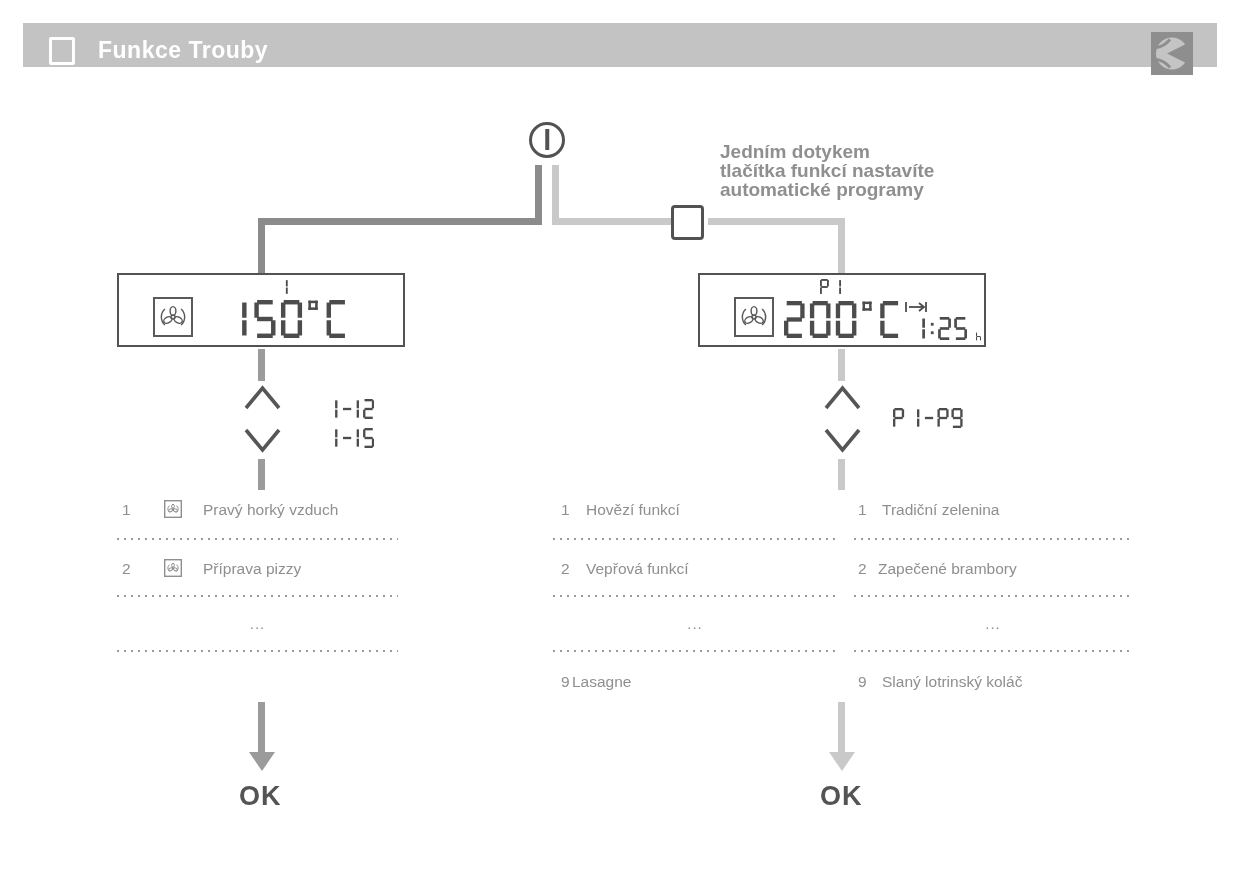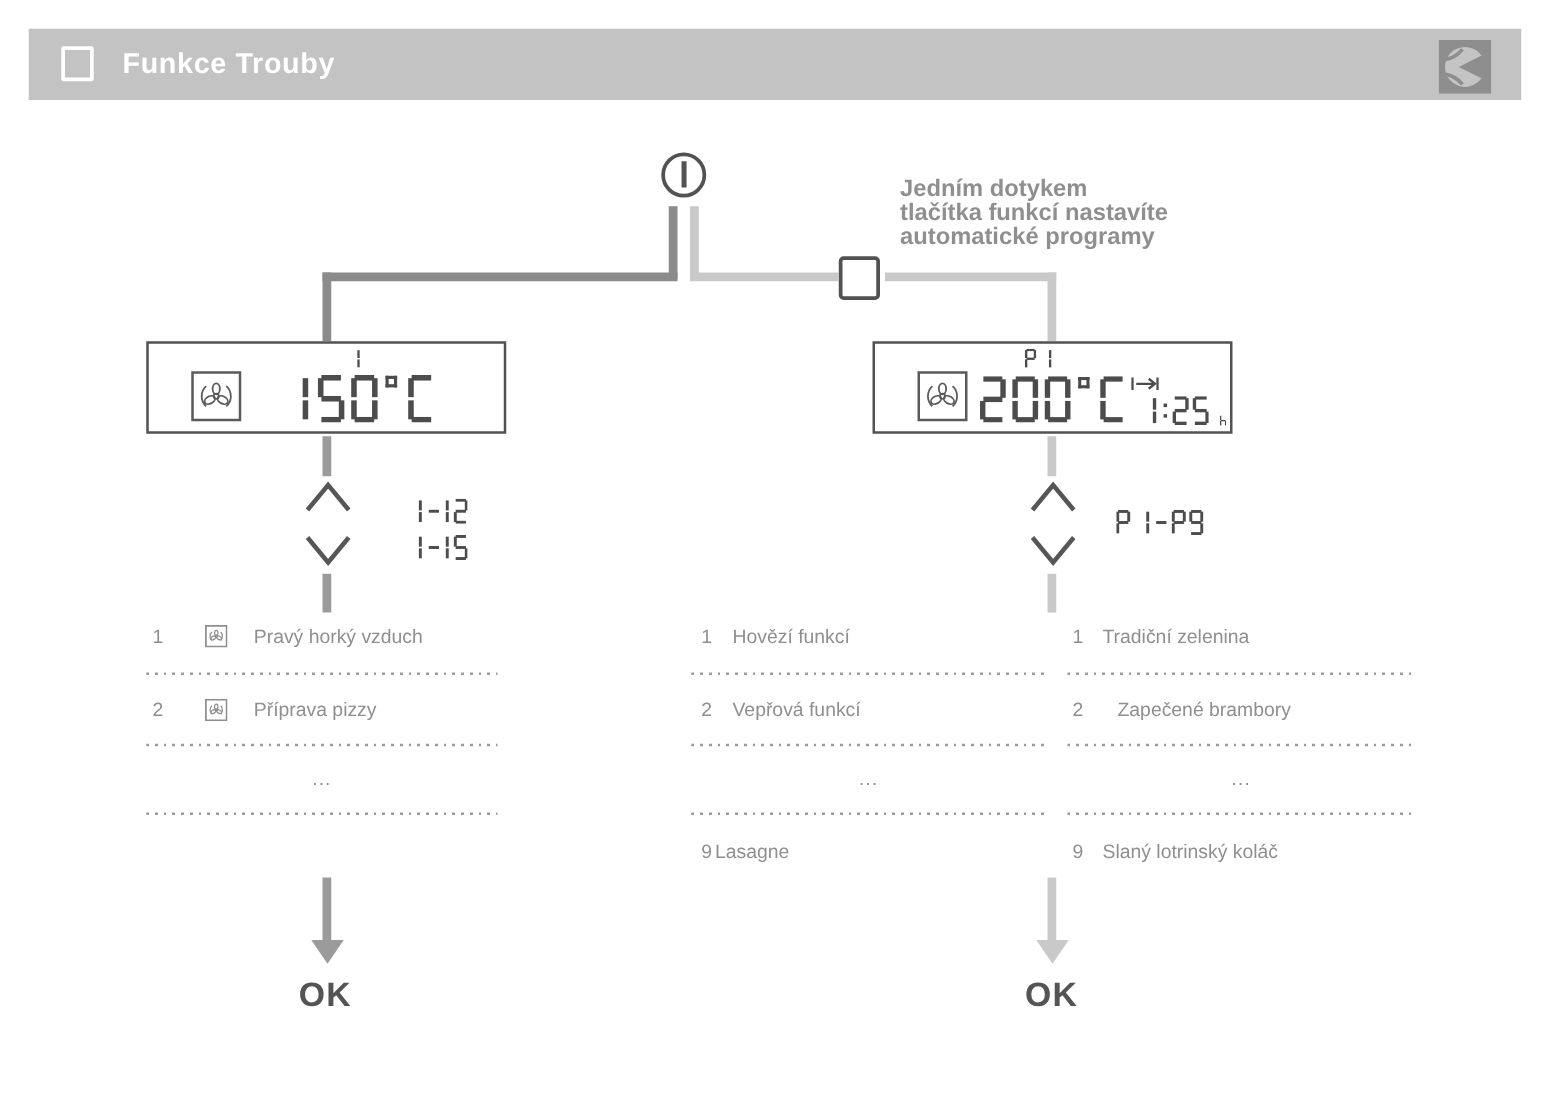--- a/index.html
+++ b/index.html
@@ -1,20 +1,20 @@
 <!DOCTYPE html>
 <html style="--header_bg: #c3c3c3; --header_text: #ffffff; --logo_bg: #8e8e8e; --logo_fg: #c4c4c4; --text_gray: #8f8f8f; --line_dark: #8b8b8b; --line_light: #c9c9c9; --outline_dark: #525252; --segment: #4c4c4c; --dot: #9b9b9b; --ok_text: #545454;"><head>
 <meta charset="utf-8">
 <style>
   html,body{margin:0;padding:0;background:#fff;}
   .page{position:relative;width:1240px;height:874px;background:#fff;overflow:hidden;
         font-family:"Liberation Sans",sans-serif;}
 
   
-  .header{position:absolute;left:23px;top:23px;width:1194px;height:57px;background:var(--header_bg,#c3c3c3);}
+  .header{position:absolute;left:23px;top:23px;width:1194px;height:44px;background:var(--header_bg,#c3c3c3);}
   .header-square{position:absolute;left:26px;top:14px;width:26px;height:28px;border:3px solid var(--header_text,#fff);border-radius:2px;box-sizing:border-box;}
   .page-title{position:absolute;left:75px;top:14px;font-size:23px;font-weight:bold;color:var(--header_text,#fff);letter-spacing:.5px;}
   .logo{position:absolute;left:1128px;top:9px;width:42px;height:43px;}
 
   
   .instr{position:absolute;font-size:19px;font-weight:bold;color:var(--text_gray,#8f8f8f);line-height:19px;white-space:nowrap;}
 
   
   .line{position:absolute;}
   .ld{background:var(--line_dark,#8b8b8b);}
@@ -326,21 +326,21 @@
   </div>
 
   <div class="col" style="left:854px;top:495px;width:278px">
     <div class="lrow" style="top:6px">
       <span class="num" style="left:4px">1</span>
       <span class="lbl" style="left:28px">Tradiční zelenina</span>
     </div>
     <div class="dots" style="top:43px;left:0;width:278px"></div>
     <div class="lrow" style="top:65px">
       <span class="num" style="left:4px">2</span>
-      <span class="lbl" style="left:40px">Zapečené brambory</span>
+      <span class="lbl" style="left:24px">Zapečené brambory</span>
     </div>
     <div class="dots" style="top:100px;left:0;width:278px"></div>
     <div class="ellipsis" style="top:120px">...</div>
     <div class="dots" style="top:155px;left:0;width:278px"></div>
     <div class="lrow" style="top:178px">
       <span class="num" style="left:4px">9</span>
       <span class="lbl" style="left:28px">Slaný lotrinský koláč</span>
     </div>
   </div>
 

